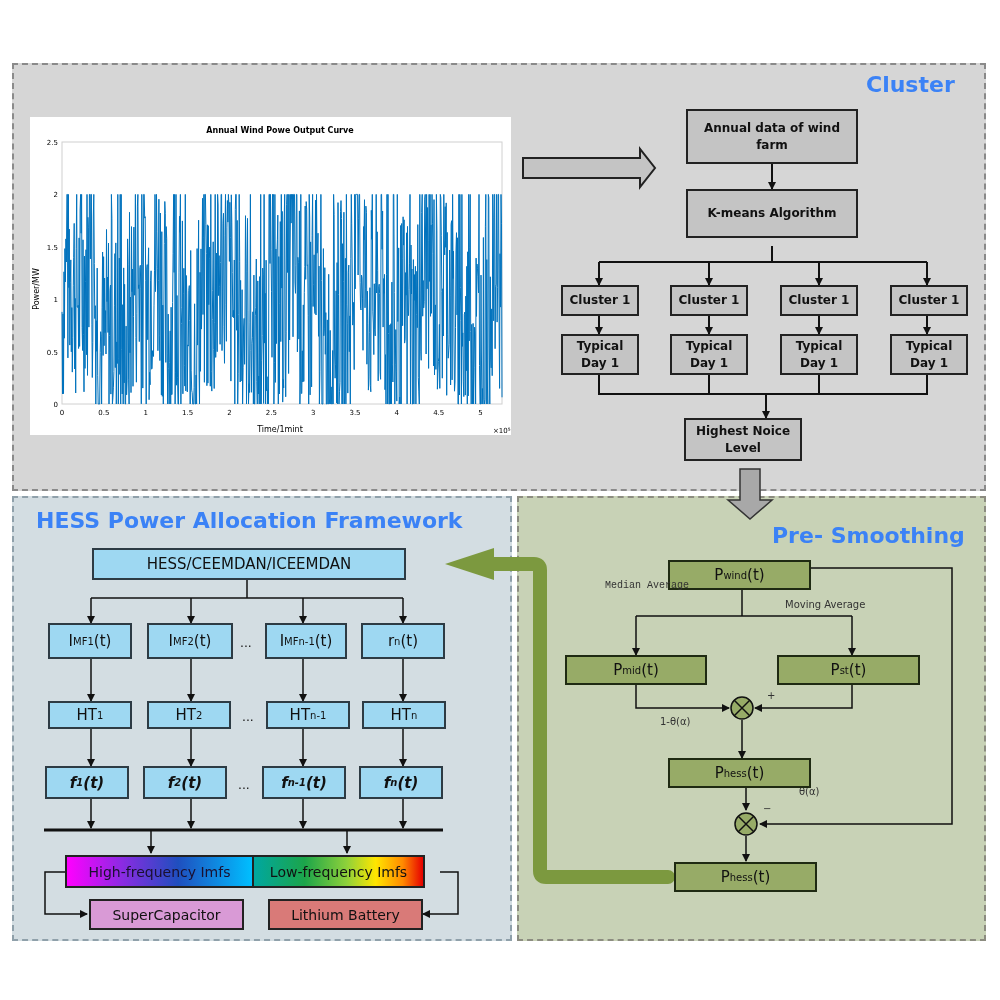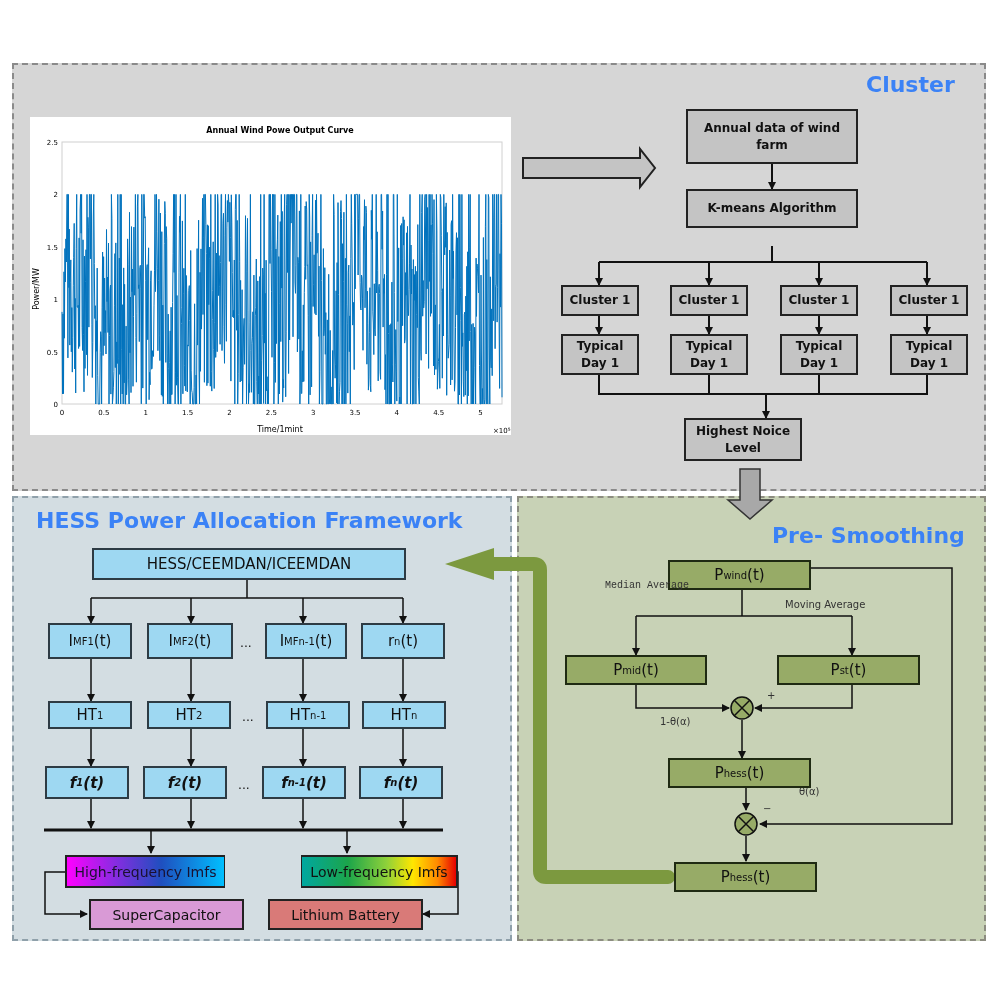--- a/index.html
+++ b/index.html
@@ -135,21 +135,21 @@
     <circle cx="742" cy="708" r="11" fill="#97ab67" stroke="#111" stroke-width="1.5"></circle>
     <path d="M734,700 L750,716 M750,700 L734,716" stroke="#111" stroke-width="1.5"></path>
   </g>
   <g>
     <circle cx="746" cy="824" r="11" fill="#97ab67" stroke="#111" stroke-width="1.5"></circle>
     <path d="M738,816 L754,832 M754,816 L738,832" stroke="#111" stroke-width="1.5"></path>
   </g>
 </svg>
 
 <div class="gbox" style="left:686px;top:109px;width:172px;height:55px;">Annual data of wind farm</div>
-<div class="gbox" style="left:686px;top:189px;width:172px;height:39px;">K-means Algorithm</div>
+<div class="gbox" style="left:686px;top:189px;width:172px;height:49px;">K-means Algorithm</div>
 
 <div class="gbox" style="left:561px;top:285px;width:78px;height:31px;">Cluster 1</div>
 <div class="gbox" style="left:670px;top:285px;width:78px;height:31px;">Cluster 1</div>
 <div class="gbox" style="left:780px;top:285px;width:78px;height:31px;">Cluster 1</div>
 <div class="gbox" style="left:890px;top:285px;width:78px;height:31px;">Cluster 1</div>
 
 <div class="gbox" style="left:561px;top:334px;width:78px;height:41px;">Typical Day 1</div>
 <div class="gbox" style="left:670px;top:334px;width:78px;height:41px;">Typical Day 1</div>
 <div class="gbox" style="left:780px;top:334px;width:78px;height:41px;">Typical Day 1</div>
 <div class="gbox" style="left:890px;top:334px;width:78px;height:41px;">Typical Day 1</div>
@@ -213,22 +213,22 @@
     <span>f</span>
     <span class="sub">n-1</span>
     <span>(t)</span>
   </div>
 <div class="bbox it" style="left:359px;top:766px;width:84px;height:33px;">
     <span>f</span>
     <span class="sub">n</span>
     <span>(t)</span>
   </div>
 
-<div class="abs" style="left:65px;top:855px;width:160px;height:33px;border:2px solid #222;border-right:1px solid #222;background:linear-gradient(90deg,#ff00ff 0%,#8a2be2 30%,#1f4fbf 60%,#00bfff 100%);display:flex;align-items:center;justify-content:center;font-family:'DejaVu Sans',sans-serif;font-size:14px;color:#1a1030;">High-frequency Imfs</div>
-<div class="abs" style="left:253px;top:855px;width:157px;height:33px;border:2px solid #222;border-left:1px solid #222;background:linear-gradient(90deg,#00a7a0 0%,#1ca54a 30%,#8fd13a 55%,#ffe600 72%,#ff8a00 88%,#e60000 100%);display:flex;align-items:center;justify-content:center;font-family:'DejaVu Sans',sans-serif;font-size:14px;color:#111;margin-left:48px;">Low-frequency Imfs</div>
+<div class="abs" style="left:65px;top:855px;width:188px;height:33px;border:2px solid #222;border-right:1px solid #222;background:linear-gradient(90deg,#ff00ff 0%,#8a2be2 30%,#1f4fbf 60%,#00bfff 100%);display:flex;align-items:center;justify-content:center;font-family:'DejaVu Sans',sans-serif;font-size:14px;color:#1a1030;">High-frequency Imfs</div>
+<div class="abs" style="left:253px;top:855px;width:172px;height:33px;border:2px solid #222;border-left:1px solid #222;background:linear-gradient(90deg,#00a7a0 0%,#1ca54a 30%,#8fd13a 55%,#ffe600 72%,#ff8a00 88%,#e60000 100%);display:flex;align-items:center;justify-content:center;font-family:'DejaVu Sans',sans-serif;font-size:14px;color:#111;">Low-frequency Imfs</div>
 
 <div class="abs" style="left:89px;top:899px;width:155px;height:31px;background:#d99ad6;border:2px solid #222;display:flex;align-items:center;justify-content:center;font-family:'DejaVu Sans',sans-serif;font-size:14px;color:#111;">SuperCapacitor</div>
 <div class="abs" style="left:268px;top:899px;width:155px;height:31px;background:#d97a78;border:2px solid #222;display:flex;align-items:center;justify-content:center;font-family:'DejaVu Sans',sans-serif;font-size:14px;color:#111;">Lithium Battery</div>
 
 <div class="vbox" style="left:668px;top:560px;width:143px;height:30px;">
     <span>P</span>
     <span class="sub">wind</span>
     <span>(t)</span>
   </div>
 <div class="lbl" style="left:605px;top:580px;font-family:Liberation Mono, monospace;">Median Average</div>

